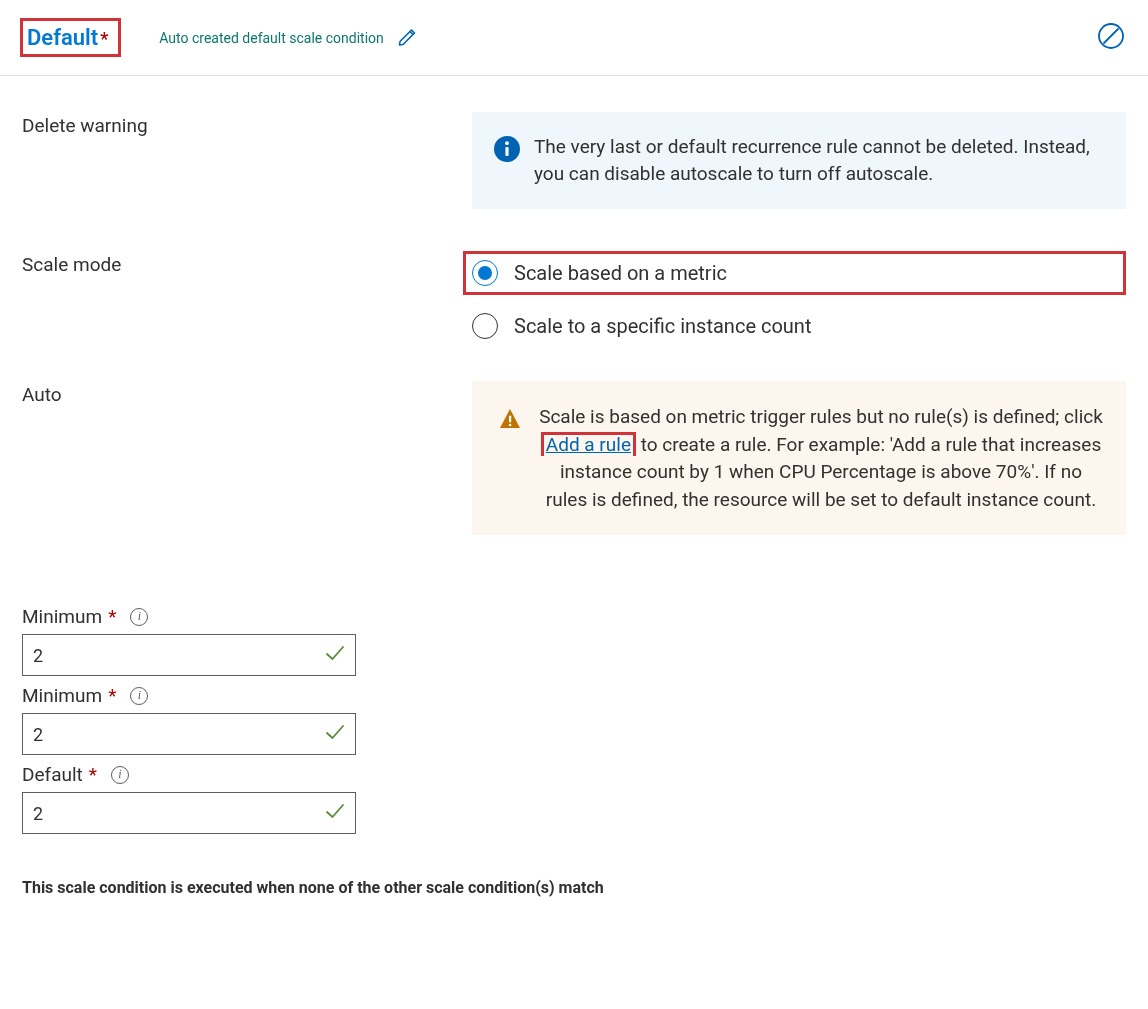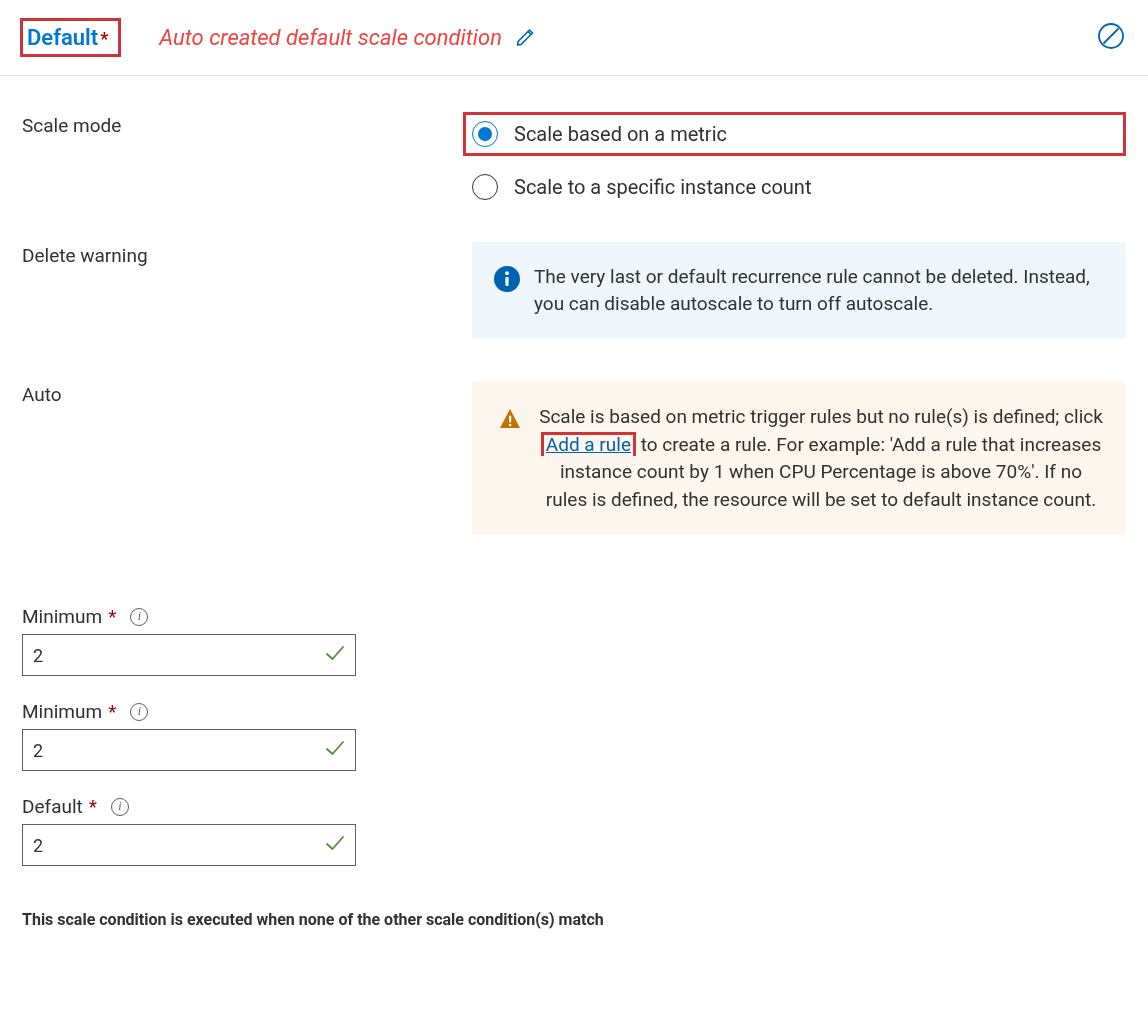--- a/index.html
+++ b/index.html
@@ -34,23 +34,22 @@
     display: inline-flex;
     align-items: baseline;
   }
   .default-tag .req {
     color: #a80000;
     margin-left: 2px;
     font-size: 18px;
   }
   .title-text {
     margin-left: 38px;
-    font-size: 22px;
-    color: #ef4444;
-    font-style: italic;
+    font-size: 14px;
+    color: #0f766e;
   }
   .edit-icon {
     margin-left: 12px;
     cursor: pointer;
   }
   .cancel-icon {
     cursor: pointer;
   }
 
   .body {
@@ -162,21 +161,21 @@
     padding: 6px 10px 6px 6px;
     display: inline-flex;
     align-items: center;
     gap: 16px;
     margin-left: -9px;
   }
 
   .limits-group {
     display: flex;
     flex-direction: column;
-    gap: 24px;
+    gap: 8px;
   }
   .limit-item {
     display: flex;
     flex-direction: column;
     gap: 6px;
   }
   .limit-label {
     font-size: 19px;
     color: #323130;
     display: flex;
@@ -250,51 +249,51 @@
     <svg width="30" height="30" viewBox="0 0 30 30" fill="none">
       <circle cx="15" cy="15" r="12" stroke="#0063b1" stroke-width="1.8"></circle>
       <line x1="7.5" y1="22.5" x2="22.5" y2="7.5" stroke="#0063b1" stroke-width="1.8"></line>
     </svg>
   </span>
 </div>
 
 <div class="body">
 
   <div class="row">
-    <div class="row-label">Scale mode</div>
-    <div class="row-content">
-      <div class="radio-group">
-        <div class="radio-highlight">
-          <label class="radio-option" style="gap:16px;">
-            <span class="radio-outer selected">
-                <span class="radio-inner"></span>
-              </span>
-            <span>Scale based on a metric</span>
-          </label>
-        </div>
-        <label class="radio-option">
-          <span class="radio-outer"></span>
-          <span>Scale to a specific instance count</span>
-        </label>
-      </div>
-    </div>
-  </div>
-
-  <div class="row">
     <div class="row-label">Delete warning</div>
     <div class="row-content">
       <div class="info-box">
         <span class="info-circle">
           <svg width="26" height="26" viewBox="0 0 26 26">
             <circle cx="13" cy="13" r="13" fill="#0063b1"></circle>
             <rect x="11.4" y="11" width="3.2" height="9" fill="#fff" rx="1"></rect>
             <circle cx="13" cy="7.2" r="1.9" fill="#fff"></circle>
           </svg>
         </span>
         <div class="info-text">The very last or default recurrence rule cannot be deleted. Instead, you can disable autoscale to turn off autoscale.</div>
+      </div>
+    </div>
+  </div>
+
+  <div class="row">
+    <div class="row-label">Scale mode</div>
+    <div class="row-content">
+      <div class="radio-group">
+        <div class="radio-highlight">
+          <label class="radio-option" style="gap:16px;">
+            <span class="radio-outer selected">
+                <span class="radio-inner"></span>
+              </span>
+            <span>Scale based on a metric</span>
+          </label>
+        </div>
+        <label class="radio-option">
+          <span class="radio-outer"></span>
+          <span>Scale to a specific instance count</span>
+        </label>
       </div>
     </div>
   </div>
 
   <div class="row" style="margin-bottom:70px;">
     <div class="row-label">Auto</div>
     <div class="row-content">
       <div class="warn-box">
         <span class="warn-triangle">
           <svg width="24" height="24" viewBox="0 0 24 24">

